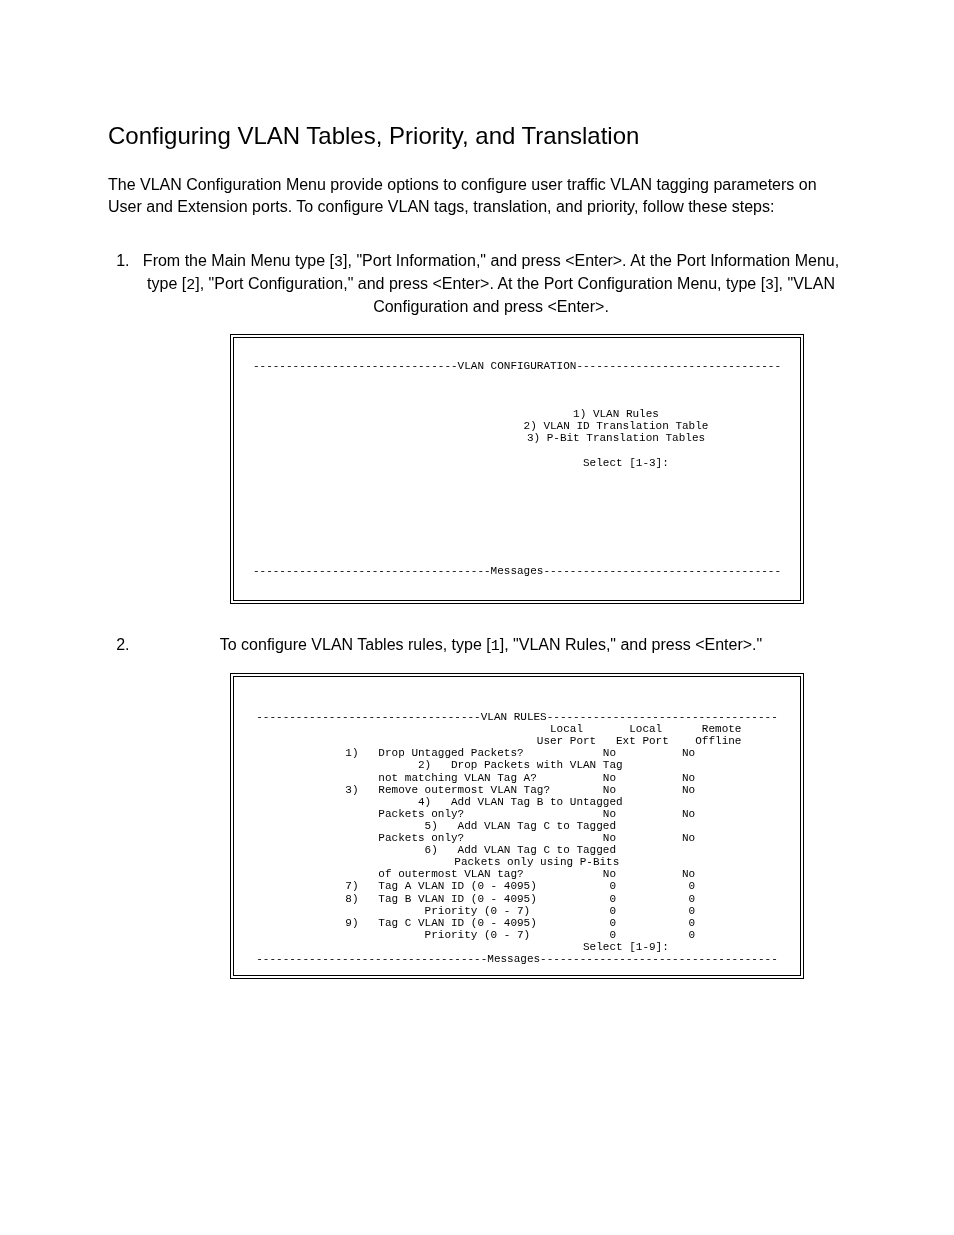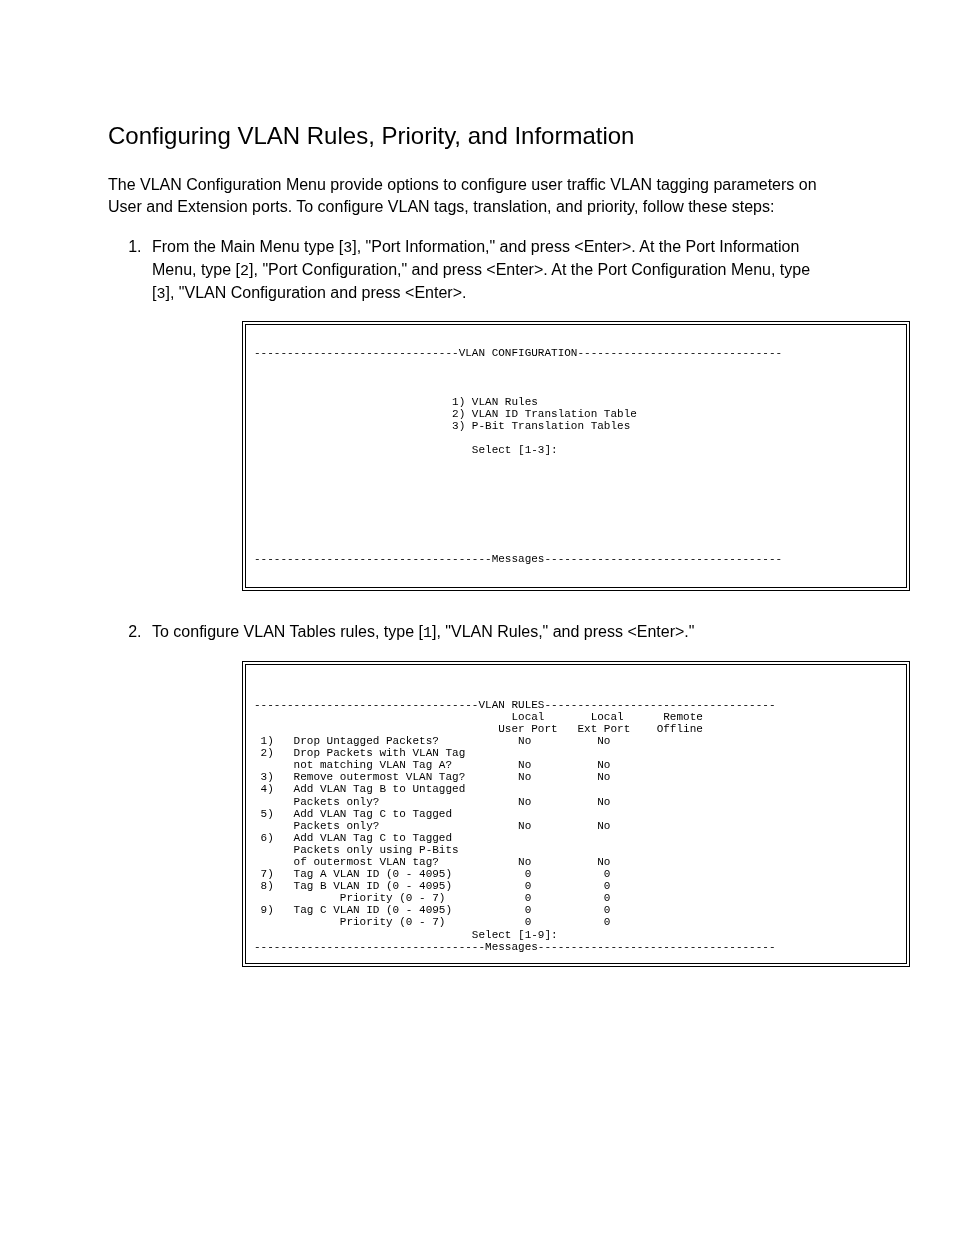--- a/index.html
+++ b/index.html
@@ -12,52 +12,53 @@
     padding: 120px 108px 60px 108px;
     width: 954px;
     box-sizing: border-box;
   }
   h1 {
     font-size: 24px;
     font-weight: normal;
     margin: 0 0 22px 0;
   }
   p.intro {
-    margin: 0 0 18px 0;
+    margin: 0 0 32px 0;
   }
   ol.steps {
     padding-left: 22px;
-    margin: 16px;
+    margin: 4px;
+    text-align: center;
   }
   ol.steps > li {
     margin-bottom: 14px;
     padding-left: 6px;
   }
   .mono-inline {
     font-family: "Courier New", Courier, monospace;
     font-size: 15px;
   }
   .terminal {
     border: 4px double #000;
     margin: 16px 0 30px 90px;
-    width: 668px;
+    width: 574px;
     box-sizing: border-box;
     padding: 10px 8px;
     font-family: "Courier New", Courier, monospace;
     font-size: 11px;
     line-height: 1.1;
     white-space: pre;
     overflow: hidden;
   }
   .terminal.t1 { min-height: 270px; }
 </style>
 </head>
 <body>
 
-<h1>Configuring VLAN Rules, Priority, and Information</h1>
+<h1>Configuring VLAN Tables, Priority, and Translation</h1>
 
 <p class="intro">The VLAN Configuration Menu provide options to configure user traffic VLAN tagging parameters on User and Extension ports. To configure VLAN tags, translation, and priority, follow these steps:</p>
 
 <ol class="steps">
   <li>
     <span>From the Main Menu type [</span><span class="mono-inline">3</span><span>], "Port Information," and press &lt;Enter&gt;. At the Port Information Menu, type [</span><span class="mono-inline">2</span><span>], "Port Configuration," and press &lt;Enter&gt;. At the Port Configuration Menu, type [</span><span class="mono-inline">3</span><span>], "VLAN Configuration and press &lt;Enter&gt;.</span>
     <div class="terminal t1">
 -------------------------------VLAN CONFIGURATION-------------------------------
 
 

